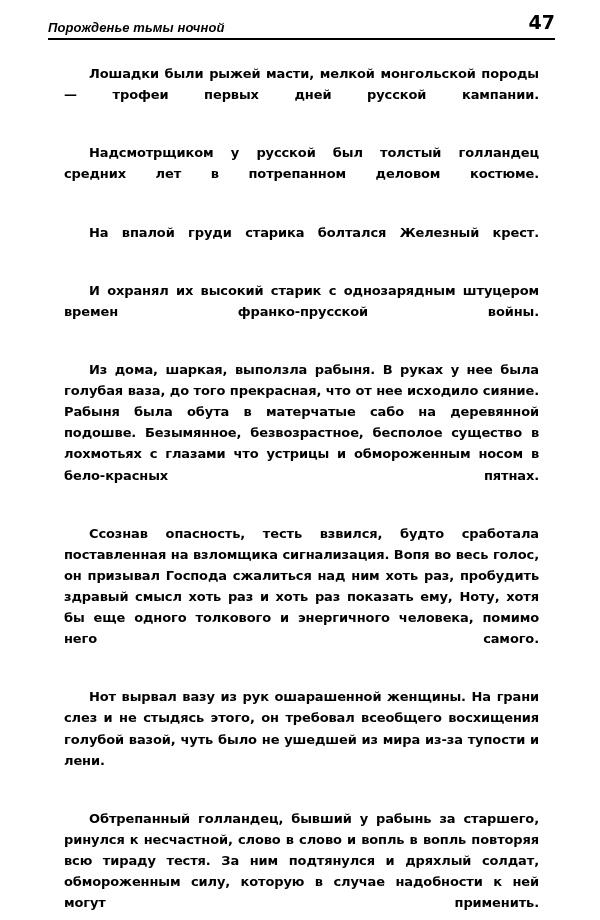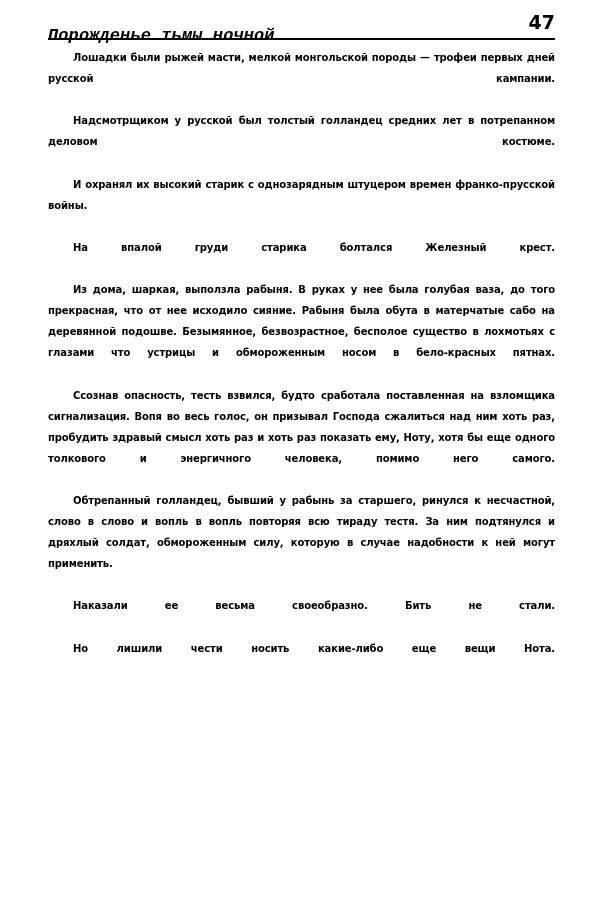--- a/index.html
+++ b/index.html
@@ -21,23 +21,23 @@
   .running-head {
     position: absolute;
     left: 48px;
     top: 16px;
     width: 507px;
     height: 22px;
   }
   .running-head-title {
     position: absolute;
     left: 0;
-    top: 12px;
-    font-family: Liberation Mono, monospace;
-    font-size: 17px;
+    top: 4px;
+    font-family: Liberation Sans, sans-serif;
+    font-size: 13px;
     font-weight: bold;
     font-style: italic;
     letter-spacing: 0.1px;
     white-space: nowrap;
     line-height: 16px;
   }
   .running-head-folio {
     position: absolute;
     right: 0;
     top: -4px;
@@ -56,26 +56,26 @@
   }
 
   
   .body-text {
     position: absolute;
     left: 48px;
     top: 47px;
     width: 507px;
   }
   .para {
-    margin: 0;
+    margin: 16px;
     padding: 0;
     text-align: justify;
     text-justify: inter-word;
     font-family: "DejaVu Sans", sans-serif;
-    font-size: 10px;
+    font-size: 13px;
     font-weight: bold;
     line-height: 21.1px;
     letter-spacing: -0.12px;
     word-spacing: 0px;
     text-indent: 25px;
     -webkit-hyphens: none;
     hyphens: none;
   }
   
   .para::after {
@@ -92,22 +92,23 @@
   <div class="running-head">
     <div class="running-head-title">Порожденье тьмы ночной</div>
     <div class="running-head-folio">47</div>
   </div>
 
   <div class="head-rule"></div>
 
   <div class="body-text">
       <p class="para">Лошадки были рыжей масти, мелкой монгольской породы — трофеи первых дней русской кампании.</p>
       <p class="para">Надсмотрщиком у русской был толстый голландец средних лет в потрепанном деловом костюме.</p>
+      <p class="para">На впалой груди старика болтался Железный крест.</p>
       <p class="para">И охранял их высокий старик с однозарядным штуцером времен франко-прусской войны.</p>
-      <p class="para">На впалой груди старика болтался Железный крест.</p>
       <p class="para">Из дома, шаркая, выползла рабыня. В руках у нее была голубая ваза, до того прекрасная, что от нее исходило сияние. Рабыня была обута в матерчатые сабо на деревянной подошве. Безымянное, безвозрастное, бесполое существо в лохмотьях с глазами что устрицы и обмороженным носом в бело-красных пятнах.</p>
       <p class="para">Ссознав опасность, тесть взвился, будто сработала поставленная на взломщика сигнализация. Вопя во весь голос, он призывал Господа сжалиться над ним хоть раз, пробудить здравый смысл хоть раз и хоть раз показать ему, Ноту, хотя бы еще одного толкового и энергичного человека, помимо него самого.</p>
+      <p class="para">Нот вырвал вазу из рук ошарашенной женщины. На грани слез и не стыдясь этого, он требовал всеобщего восхищения голубой вазой, чуть было не ушедшей из мира из-за тупости и лени.</p>
       <p class="para">Обтрепанный голландец, бывший у рабынь за старшего, ринулся к несчастной, слово в слово и вопль в вопль повторяя всю тираду тестя. За ним подтянулся и дряхлый солдат, обмороженным силу, которую в случае надобности к ней могут применить.</p>
       <p class="para">Наказали ее весьма своеобразно. Бить не стали.</p>
       <p class="para">Но лишили чести носить какие-либо еще вещи Нота.</p>
     </div>
 
 </div>
 
 </body></html>

